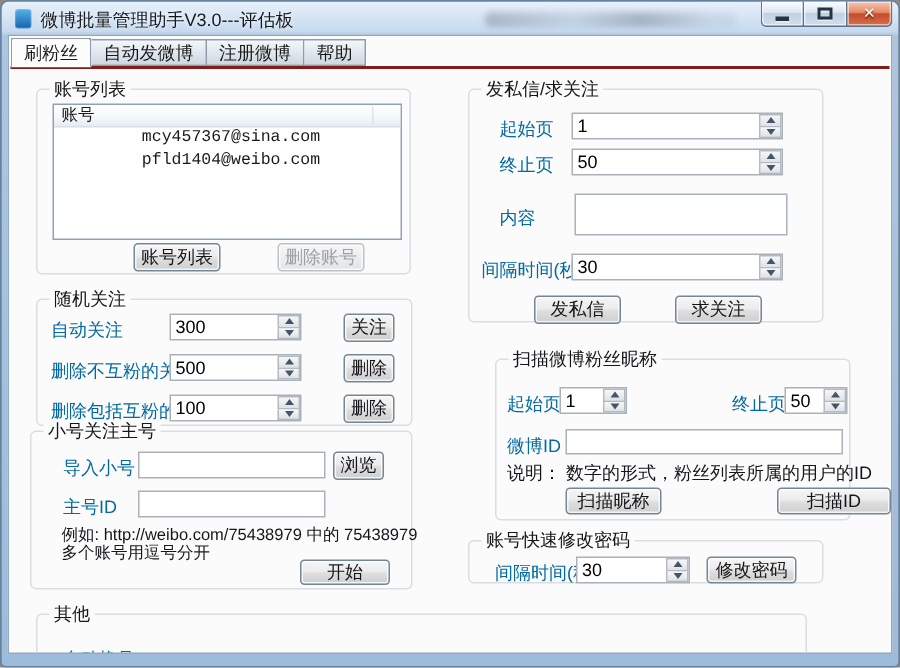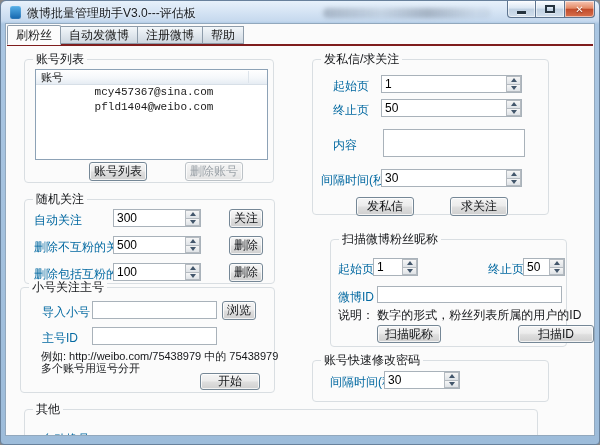--- a/index.html
+++ b/index.html
@@ -272,31 +272,32 @@
 
       <div class="lbl" style="left:7px; top:49px;">微博ID</div>
       <input class="tb" style="left: 46px; top: 46px; width: 185px; height: 17px;">
 
       <div class="hint" style="left:7px; top:67px; font-size:12px;">说明： 数字的形式，粉丝列表所属的用户的ID</div>
 
       <div class="btn" style="left:46px; top:85px; width:64px; height:18px;">扫描昵称</div>
       <div class="btn" style="left:159px; top:85px; width:76px; height:18px;margin-left:28px;">扫描ID</div>
     </div>
 
-    <div class="group" style="left:306px; top:336px; width:237px; height:42px;">
+    <div class="group" style="left:306px; top:336px; width:237px; height:29px;">
       <div class="gtitle">账号快速修改密码</div>
 
       <div class="lbl" style="left:17px; top:13px;">间隔时间(秒)</div>
       <div class="spin" style="left:71px; top:10px; width:76px;">
         <input value="30" style="">
         <div class="spinbtns">
           <div class="sbtn">
               <div class="tri-up"></div>
             </div>
           <div class="sbtn">
               <div class="tri-down"></div>
             </div>
         </div>
       </div>
+      <div class="btn" style="left:158px; top:10px; width:60px; height:18px;">修改密码</div>
     </div>
 
   </div>
 </div>
 
 </body></html>

